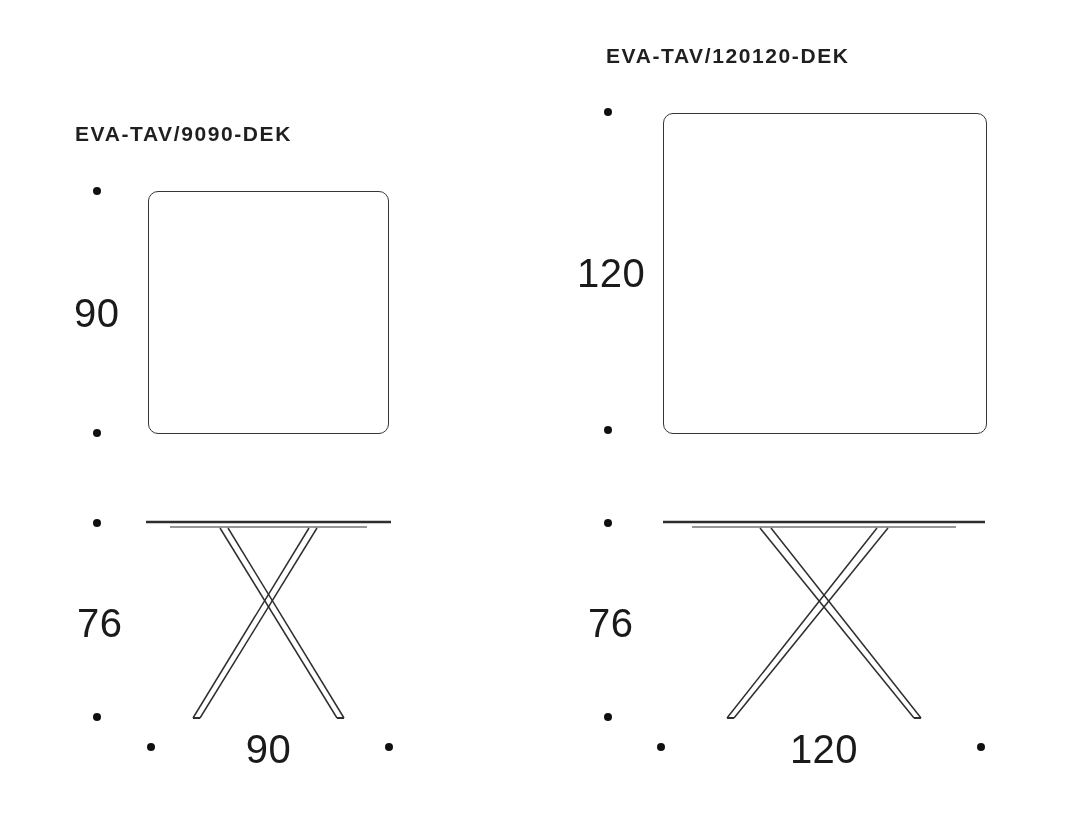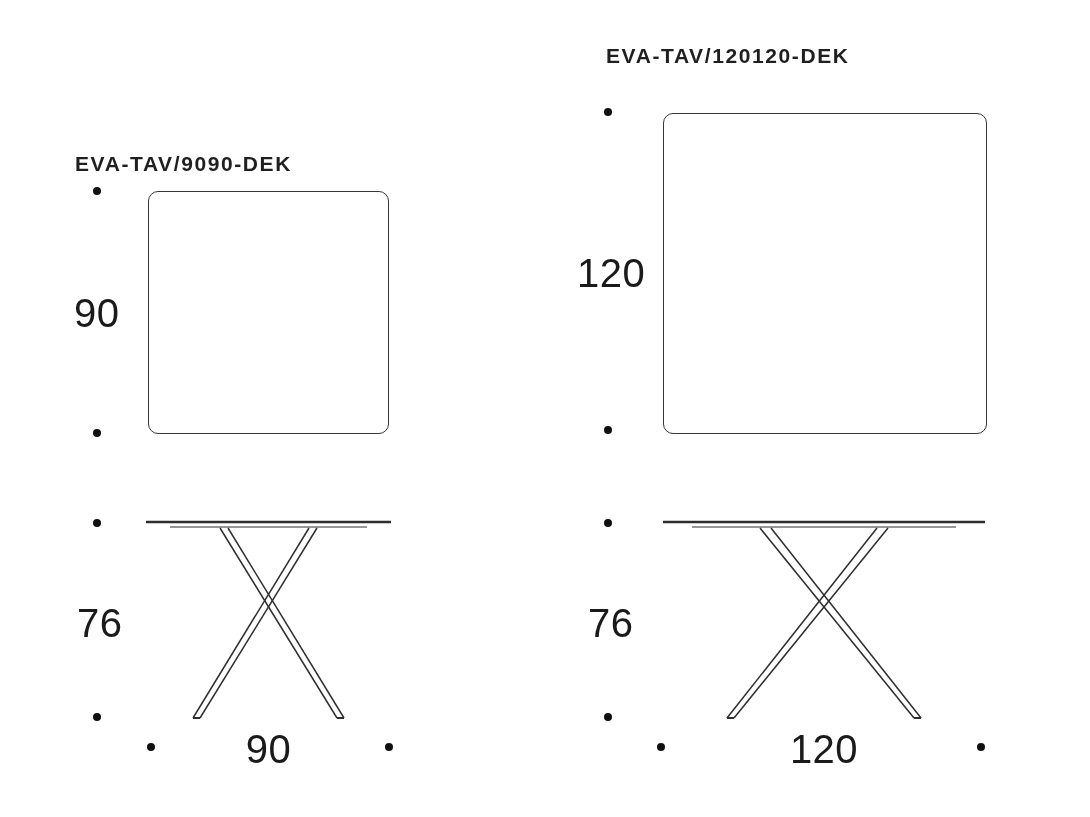--- a/index.html
+++ b/index.html
@@ -57,21 +57,21 @@
   }
   .frontview line {
     stroke: #2e2e2e;
   }
 </style>
 </head>
 <body>
 
 <div id="canvas">
 
-  <div class="title" style="left:75px; top:122px;margin-top:30px;">EVA-TAV/9090-DEK</div>
+  <div class="title" style="left:75px; top:122px;">EVA-TAV/9090-DEK</div>
 
   <div class="topview" style="left:148px; top:191px; width:241px; height:243px;"></div>
 
   <span class="dot" style="left:97px; top:191px;"></span>
   <span class="dot" style="left:97px; top:433px;"></span>
   <div class="dim" style="left:74px; top:291px;">90</div>
 
   <div class="frontview" style="left:146px; top:520px;">
     <svg width="245" height="202" viewBox="0 0 245 202">
       <line x1="0" y1="2" x2="245" y2="2" stroke-width="2.4"></line>

